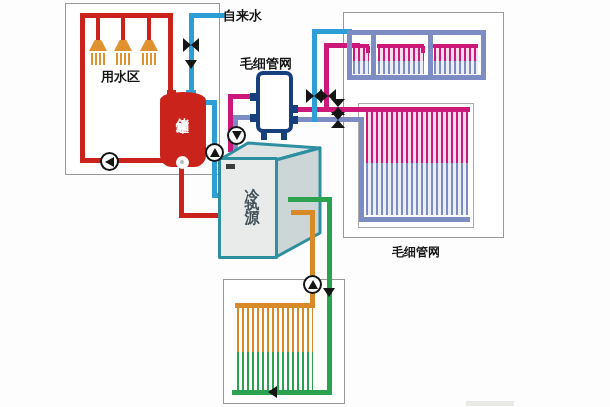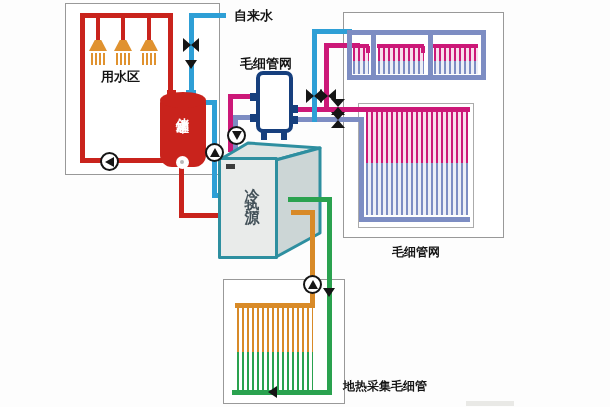--- a/index.html
+++ b/index.html
@@ -174,20 +174,19 @@
   <div class="valve" style="left:183px;top:38px"></div>
   <div class="valve" style="left:306px;top:89px"></div>
   <div class="valve" style="left:320px;top:89px"></div>
   <div class="valve vert" style="left:330px;top:100px"></div>
   <div class="valve vert" style="left:330px;top:113px"></div>
 
   <div class="arr-down" style="left:185px;top:60px"></div>
   <div class="arr-down" style="left:323px;top:288px"></div>
   <div class="arr-left" style="left:268px;top:386px"></div>
 
-  <div class="lbl" style="left:234px;top:7px">自来水</div>
+  <div class="lbl" style="left:223px;top:7px">自来水</div>
   <div class="lbl" style="left:101px;top:68px">用水区</div>
   <div class="lbl" style="left:240px;top:55px">毛细管网</div>
   <div class="lbl" style="left:392px;top:244px;font-size:12px">毛细管网</div>
-  <div class="lbl" style="left:343px;top:378px;font-size:12px">地热采集毛细管</div>
 
   <div class="smudge" style="left:466px;top:401px;width:48px;height:5px"></div>
 </div>
 
 </body></html>

